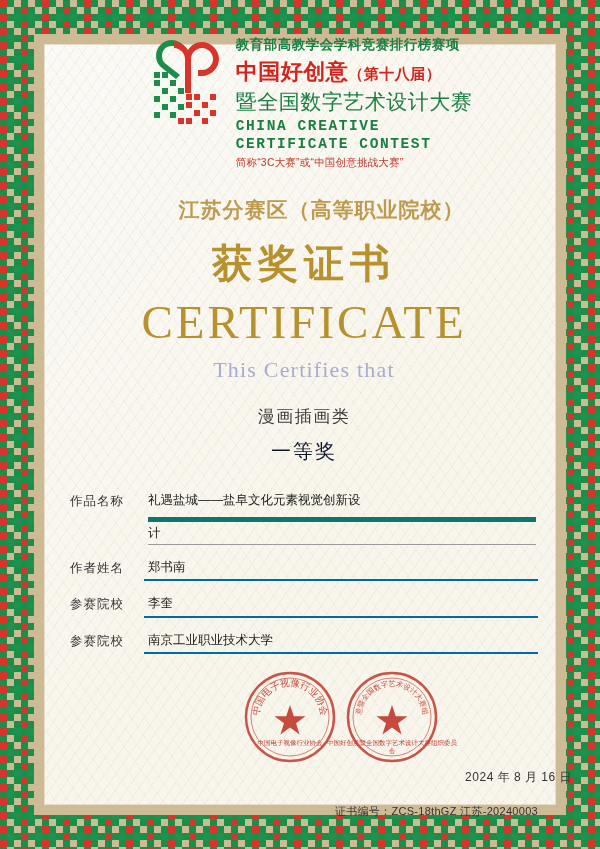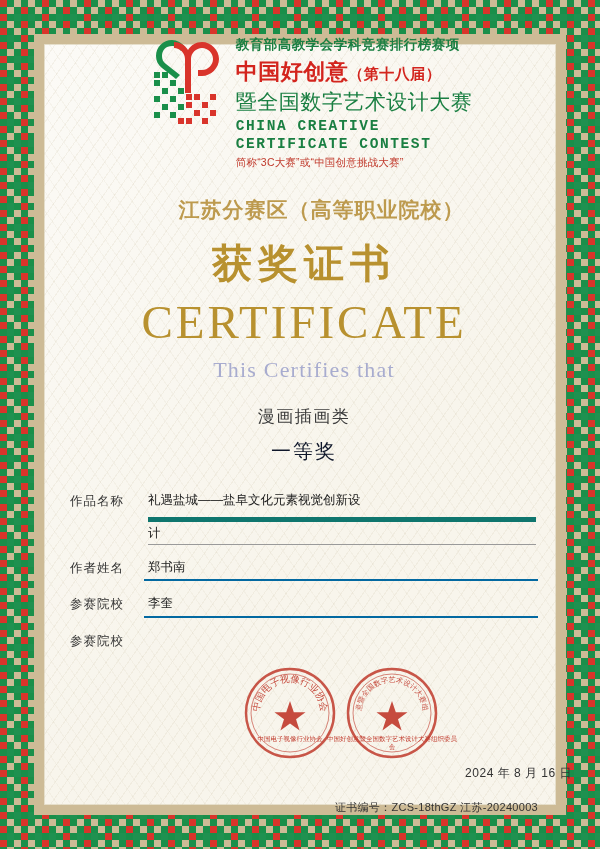--- a/index.html
+++ b/index.html
@@ -356,20 +356,21 @@
       <div class="field-row">
         <div class="field-label">作者姓名</div>
         <div class="field-value">郑书南</div>
       </div>
       <div class="field-row">
         <div class="field-label">参赛院校</div>
         <div class="field-value">李奎</div>
       </div>
       <div class="field-row">
         <div class="field-label">参赛院校</div>
+        <div class="field-value">南京工业职业技术大学</div>
       </div>
     </div>
 
     <div class="seals">
       <div class="seal left">
         <svg width="108" height="108" viewBox="0 0 108 108" aria-hidden="true">
           <circle cx="54" cy="54" r="44" fill="none" stroke="#c0392b" stroke-width="2.5" opacity="0.85"></circle>
           <circle cx="54" cy="54" r="39" fill="none" stroke="#c0392b" stroke-width="1" opacity="0.6"></circle>
           <path id="lsealpath" d="M54,54 m-31,0 a31,31 0 1,1 62,0" fill="none"></path>
           <text font-size="9.5" fill="#c0392b" font-family="'Liberation Sans',sans-serif" opacity="0.9">

